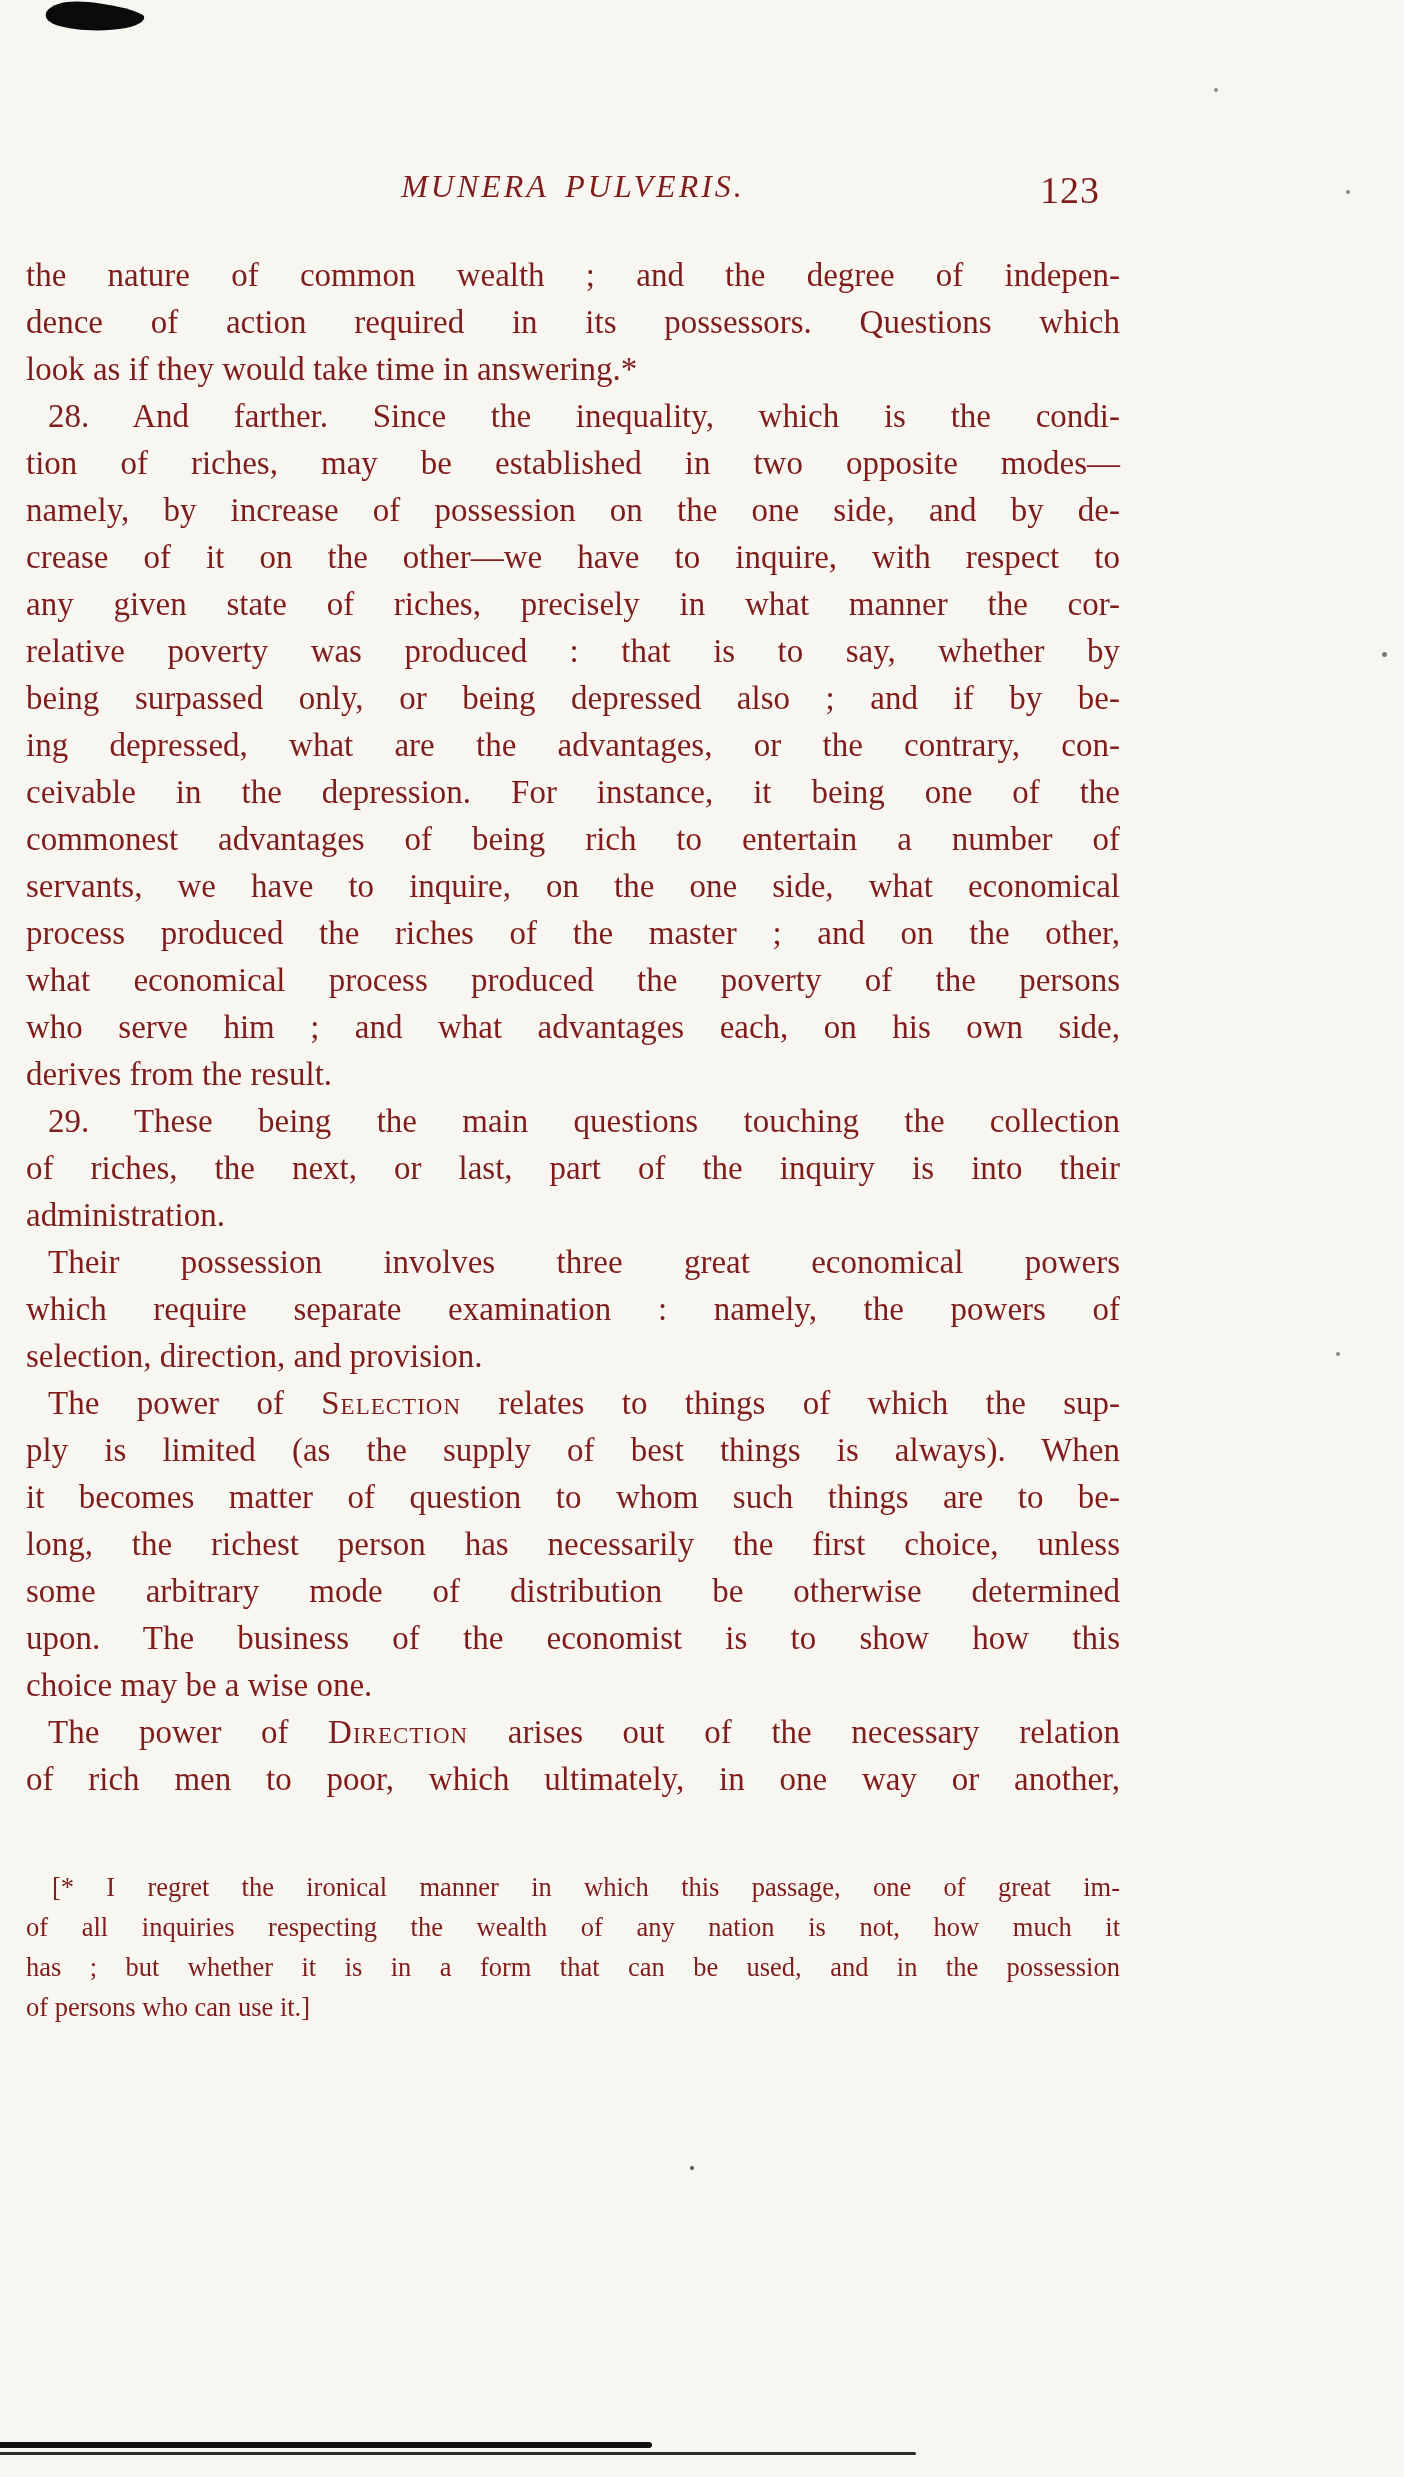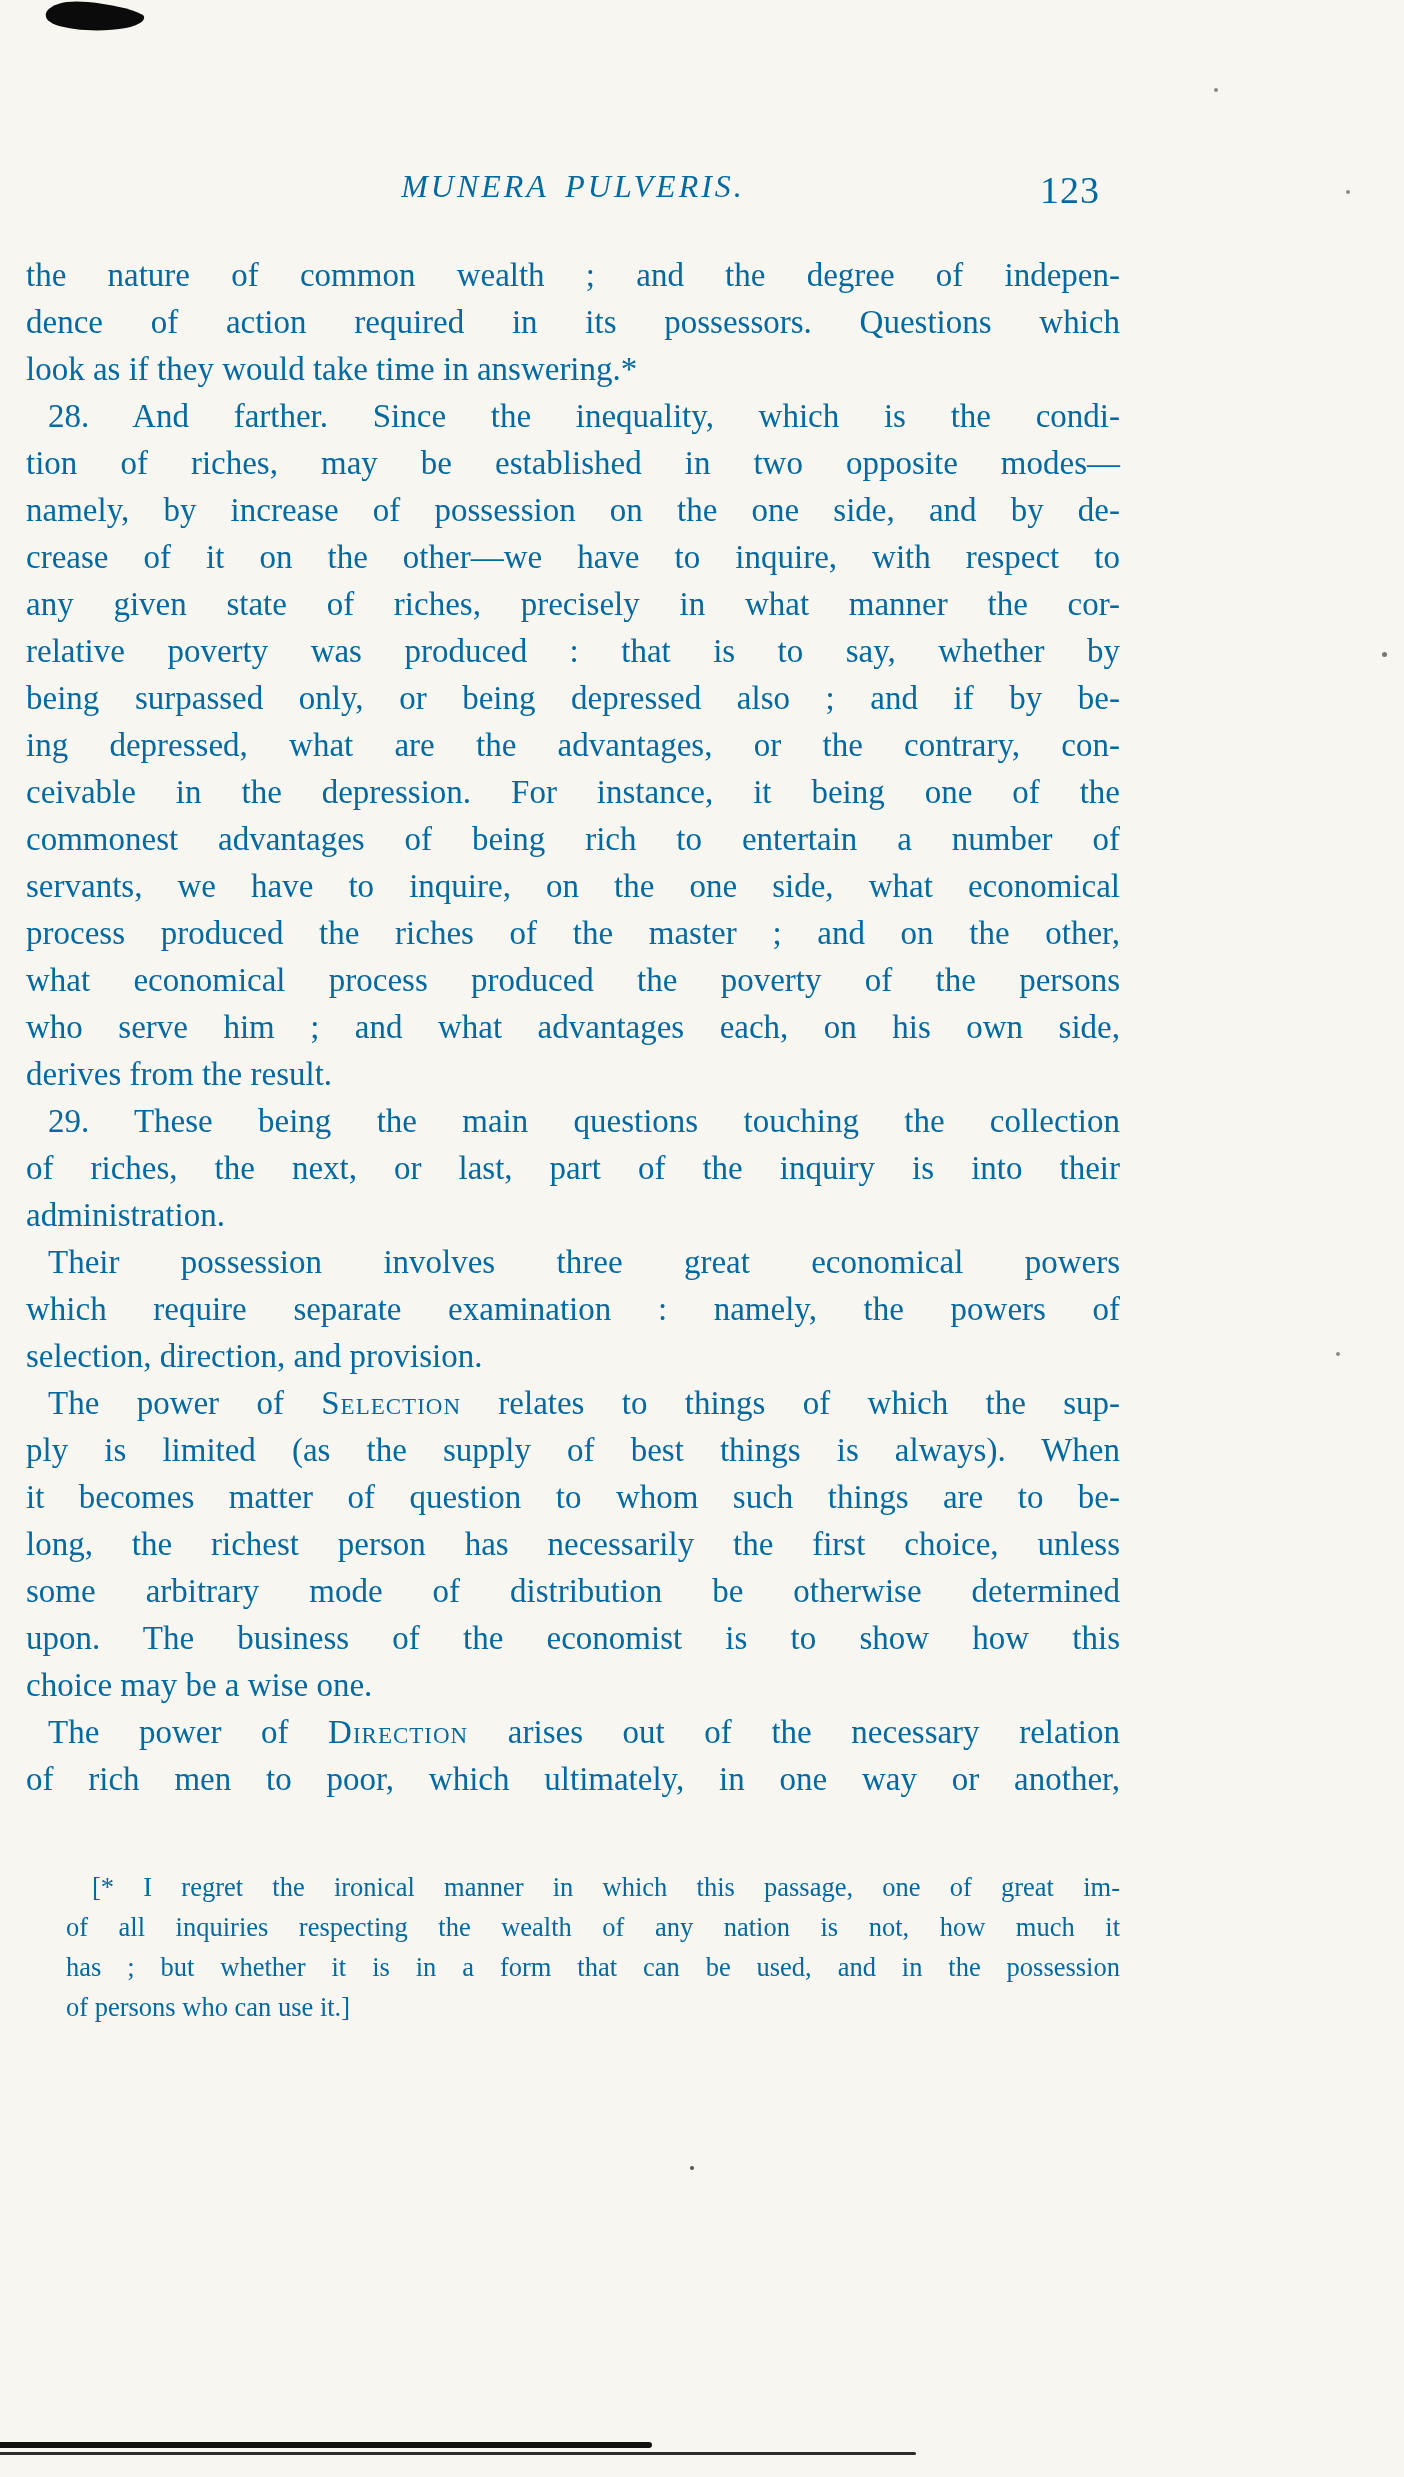--- a/index.html
+++ b/index.html
@@ -7,21 +7,21 @@
     width: 1404px;
     height: 2477px;
     position: relative;
     background: #e9e7e2;
     font-family: "Liberation Serif", serif;
   }
   .page {
     position: absolute;
     inset: 0;
     background: #f8f6f1;
-    color: #0369a1;
+    color: #7f1d1d;
     overflow: hidden;
   }
 
   
   .running-header {
     position: absolute;
     left: 26px;
     top: 168px;
     width: 1094px;
     height: 50px;
@@ -55,21 +55,21 @@
     line-height: 47px;
     text-align: justify;
     text-align-last: justify;
     white-space: normal;
   }
   .line.short { text-align-last: left; }
   .line.indent { text-indent: 22px; }
   .sc { font-variant: small-caps; letter-spacing: 1px; margin-top: 24px; }
 
   
-  .footnote { margin-top: 64px; margin-left: 40px; }
+  .footnote { margin-top: 64px; }
   .fline {
     font-size: 26.5px;
     line-height: 40px;
     text-align: justify;
     text-align-last: justify;
   }
   .fline.short { text-align-last: left; }
   .fline.indent { text-indent: 26px; }
 
   

